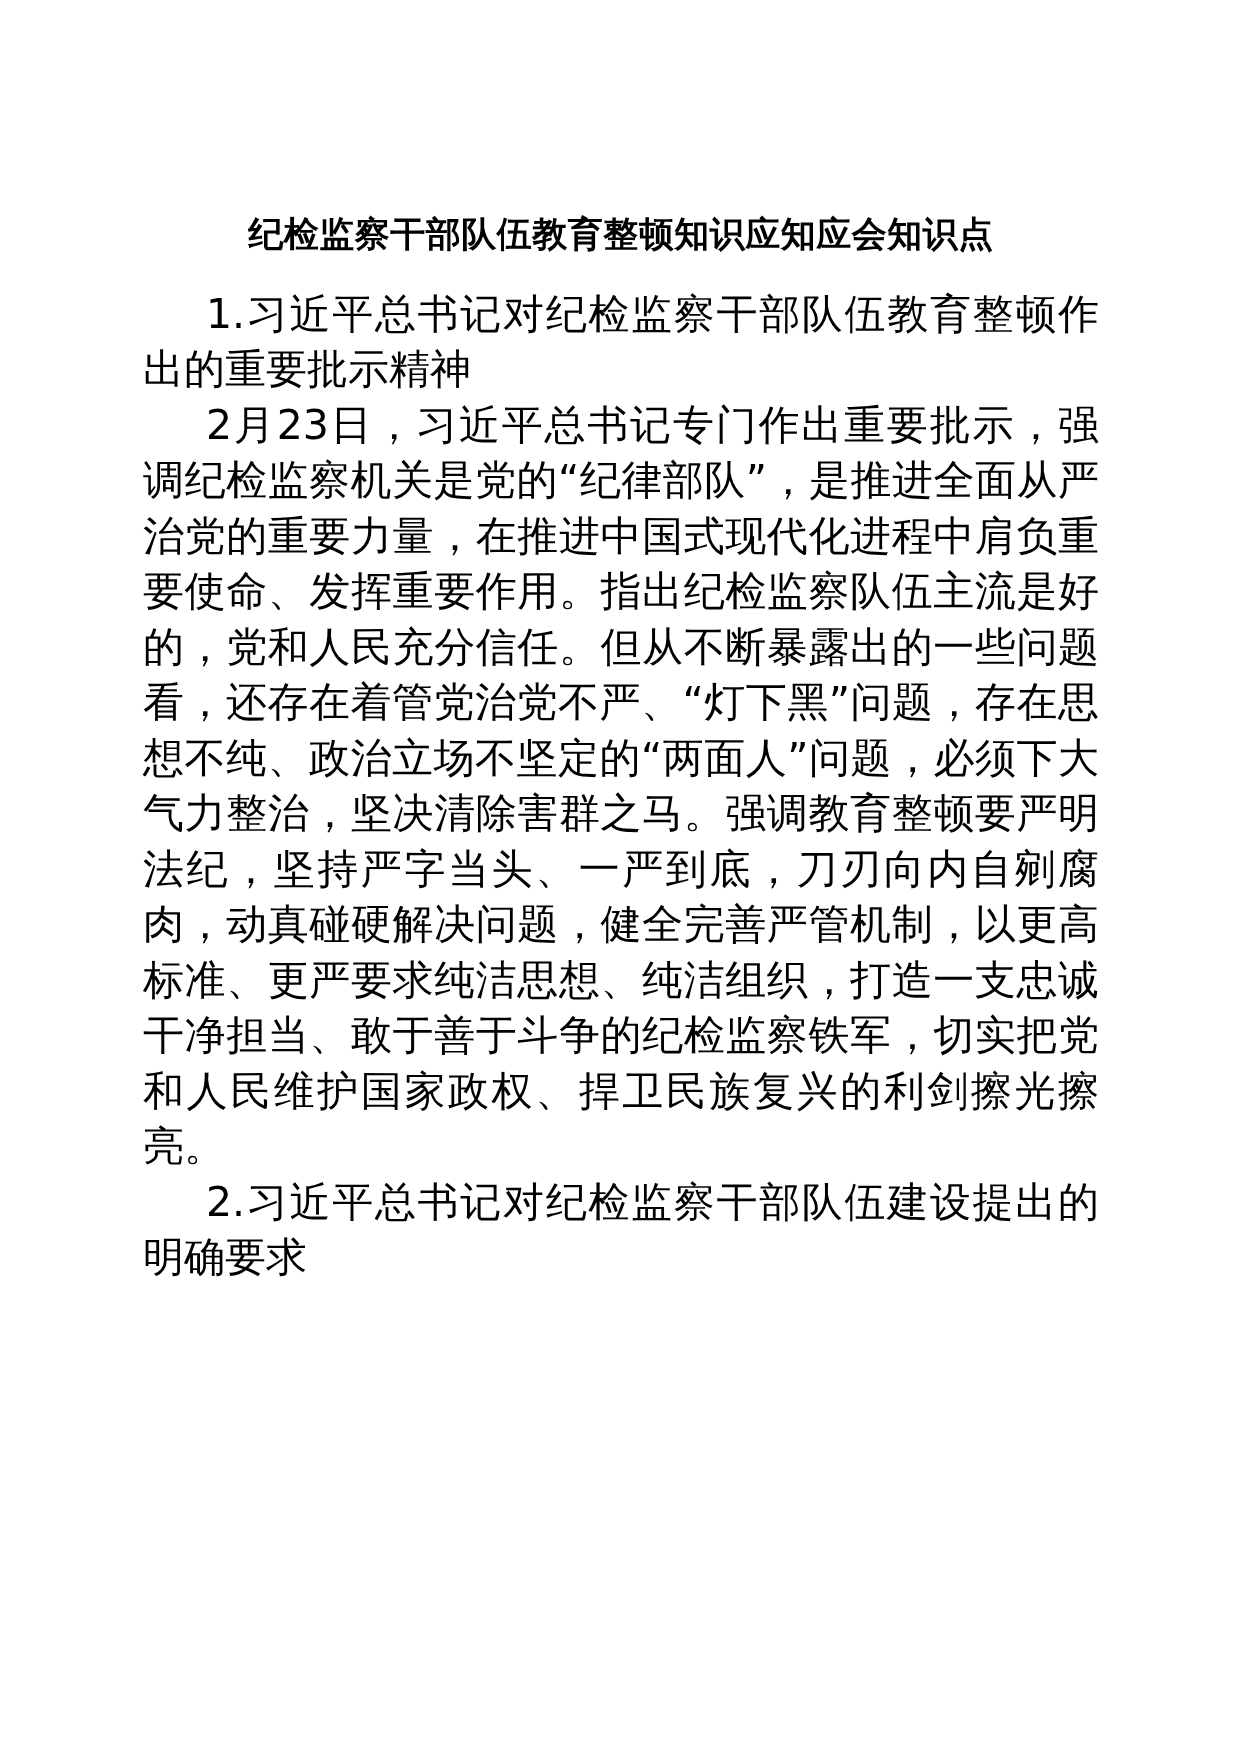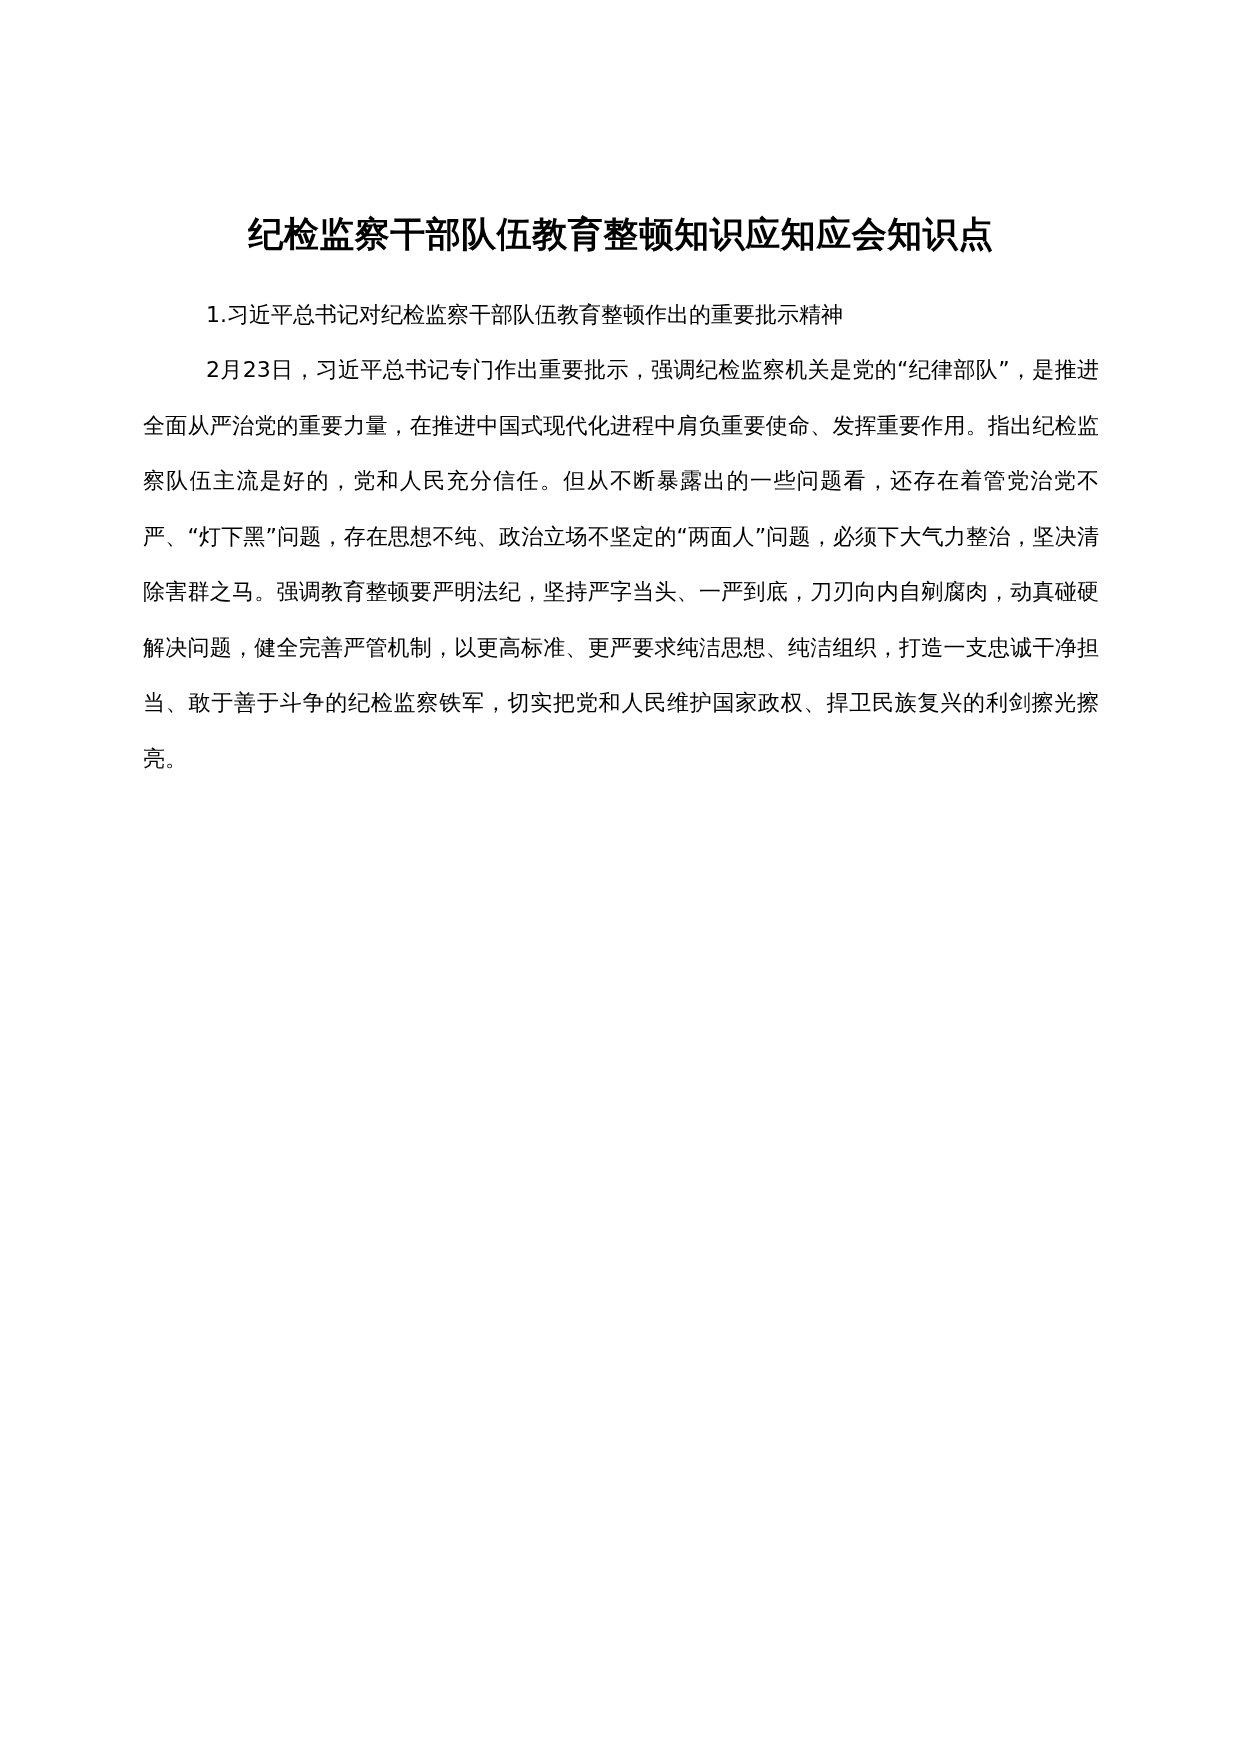--- a/index.html
+++ b/index.html
@@ -28,21 +28,21 @@
   .doc-title {
     text-align: center;
     font-size: 35px;
     font-weight: bold;
     letter-spacing: 0.5px;
     line-height: 1.5;
     margin: 0 0 26px 0;
     white-space: nowrap;
   }
   .para {
-    font-size: 22px;
+    font-size: 41px;
     line-height: 55.5px;
     text-align: justify;
     text-justify: inter-ideograph;
     text-indent: 63px;
     margin: 0;
     letter-spacing: 0px;
     word-break: break-all;
   }
   .para + .para {
     margin-top: 0;
@@ -53,16 +53,17 @@
 
 <div class="page">
   <div class="content">
 
     <h1 class="doc-title">纪检监察干部队伍教育整顿知识应知应会知识点</h1>
 
     <p class="para">1.习近平总书记对纪检监察干部队伍教育整顿作出的重要批示精神</p>
 
     <p class="para">2月23日，习近平总书记专门作出重要批示，强调纪检监察机关是党的“纪律部队”，是推进全面从严治党的重要力量，在推进中国式现代化进程中肩负重要使命、发挥重要作用。指出纪检监察队伍主流是好的，党和人民充分信任。但从不断暴露出的一些问题看，还存在着管党治党不严、“灯下黑”问题，存在思想不纯、政治立场不坚定的“两面人”问题，必须下大气力整治，坚决清除害群之马。强调教育整顿要严明法纪，坚持严字当头、一严到底，刀刃向内自剜腐肉，动真碰硬解决问题，健全完善严管机制，以更高标准、更严要求纯洁思想、纯洁组织，打造一支忠诚干净担当、敢于善于斗争的纪检监察铁军，切实把党和人民维护国家政权、捍卫民族复兴的利剑擦光擦亮。</p>
 
+    <p class="para">2.习近平总书记对纪检监察干部队伍建设提出的明确要求</p>
 
 
   </div>
 </div>
 
 </body></html>

